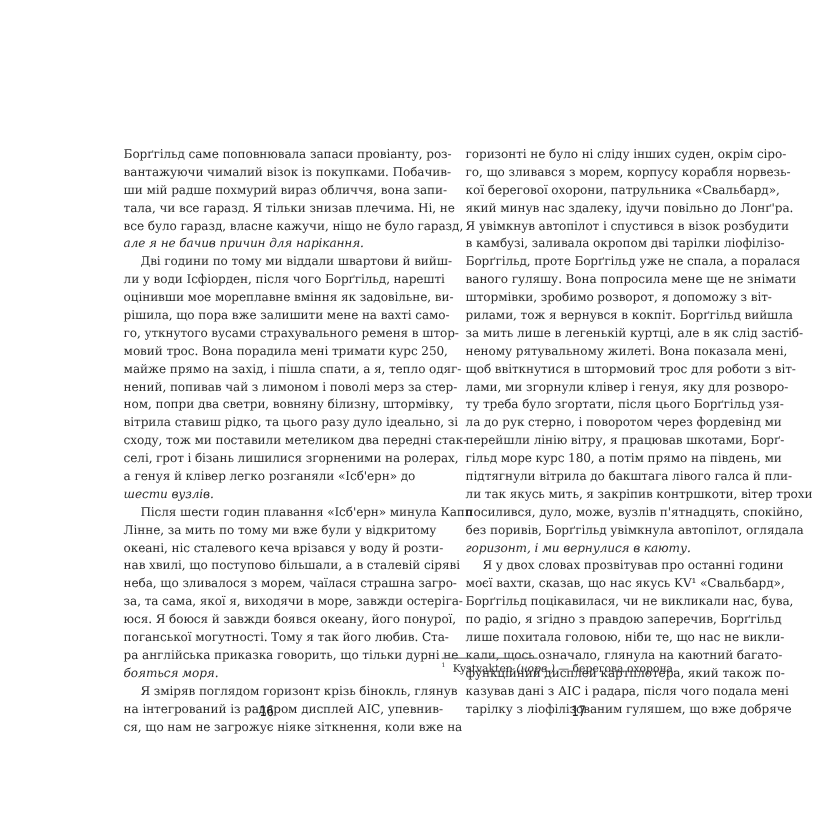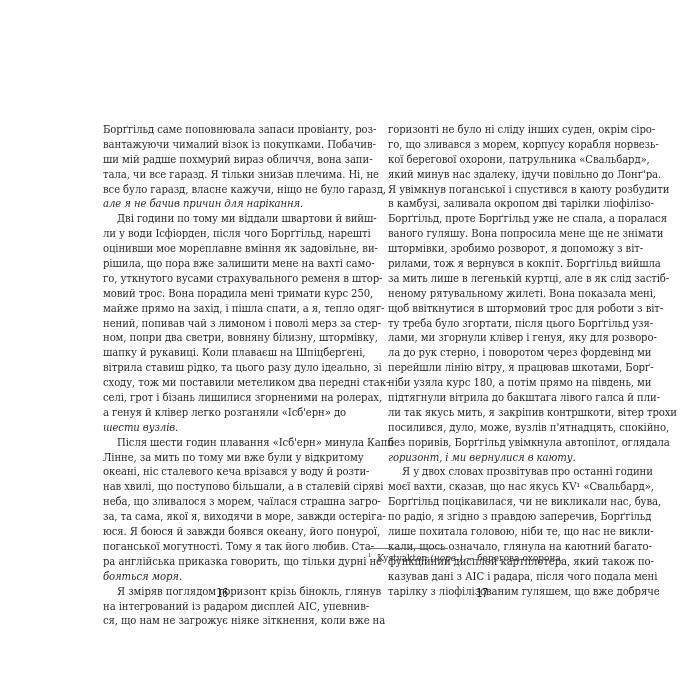--- a/index.html
+++ b/index.html
@@ -37,21 +37,20 @@
         <span class="line last">але я не бачив причин для нарікання.</span>
         <span class="line indent">Дві години по тому ми віддали швартови й вийш-</span>
         <span class="line">ли у води Ісфіорден, після чого Борґгільд, нарешті</span>
         <span class="line">оцінивши мое мореплавне вміння як задовільне, ви-</span>
         <span class="line">рішила, що пора вже залишити мене на вахті само-</span>
         <span class="line">го, уткнутого вусами страхувального ременя в штор-</span>
         <span class="line">мовий трос. Вона порадила мені тримати курс 250,</span>
         <span class="line">майже прямо на захід, і пішла спати, а я, тепло одяг-</span>
         <span class="line">нений, попивав чай з лимоном і поволі мерз за стер-</span>
         <span class="line">ном, попри два светри, вовняну білизну, штормівку,</span>
-        <span class="line">шапку й рукавиці. Коли плаваєш на Шпіцберґені,</span>
         <span class="line">вітрила ставиш рідко, та цього разу дуло ідеально, зі</span>
         <span class="line">сходу, тож ми поставили метеликом два передні стак-</span>
         <span class="line">селі, грот і бізань лишилися згорненими на ролерах,</span>
         <span class="line">а генуя й клівер легко розганяли «Ісб'ерн» до</span>
         <span class="line last">шести вузлів.</span>
         <span class="line indent">Після шести годин плавання «Ісб'ерн» минула Капп</span>
         <span class="line">Лінне, за мить по тому ми вже були у відкритому</span>
         <span class="line">океані, ніс сталевого кеча врізався у воду й розти-</span>
         <span class="line">нав хвилі, що поступово більшали, а в сталевій сіряві</span>
         <span class="line">неба, що зливалося з морем, чаїлася страшна загро-</span>
@@ -66,34 +65,34 @@
       </div>
   </div>
   <div class="folio left">16</div>
 
   <div class="page right">
     <div class="lines" id="right-lines">
         <span class="line">горизонті не було ні сліду інших суден, окрім сіро-</span>
         <span class="line">го, що зливався з морем, корпусу корабля норвезь-</span>
         <span class="line">кої берегової охорони, патрульника «Свальбард»,</span>
         <span class="line">який минув нас здалеку, ідучи повільно до Лонґ'ра.</span>
-        <span class="line">Я увімкнув поганської і спустився в каюту розбудити</span>
+        <span class="line">Я увімкнув автопілот і спустився в візок розбудити</span>
         <span class="line">в камбузі, заливала окропом дві тарілки ліофілізо-</span>
         <span class="line">Борґгільд, проте Борґгільд уже не спала, а поралася</span>
         <span class="line">ваного гуляшу. Вона попросила мене ще не знімати</span>
         <span class="line">штормівки, зробимо розворот, я допоможу з віт-</span>
         <span class="line">рилами, тож я вернувся в кокпіт. Борґгільд вийшла</span>
         <span class="line">за мить лише в легенькій куртці, але в як слід застіб-</span>
         <span class="line">неному рятувальному жилеті. Вона показала мені,</span>
         <span class="line">щоб ввіткнутися в штормовий трос для роботи з віт-</span>
+        <span class="line">лами, ми згорнули клівер і генуя, яку для розворо-</span>
         <span class="line">ту треба було згортати, після цього Борґгільд узя-</span>
-        <span class="line">лами, ми згорнули клівер і генуя, яку для розворо-</span>
         <span class="line">ла до рук стерно, і поворотом через фордевінд ми</span>
         <span class="line">перейшли лінію вітру, я працював шкотами, Борґ-</span>
-        <span class="line">ніби узяла курс 180, а потім прямо на південь, ми</span>
+        <span class="line">гільд море курс 180, а потім прямо на південь, ми</span>
         <span class="line">підтягнули вітрила до бакштага лівого галса й пли-</span>
         <span class="line">ли так якусь мить, я закріпив контршкоти, вітер трохи</span>
         <span class="line">посилився, дуло, може, вузлів п'ятнадцять, спокійно,</span>
         <span class="line">без поривів, Борґгільд увімкнула автопілот, оглядала</span>
         <span class="line last">горизонт, і ми вернулися в каюту.</span>
         <span class="line indent">Я у двох словах прозвітував про останні години</span>
         <span class="line">моєї вахти, сказав, що нас якусь KV¹ «Свальбард»,</span>
         <span class="line">Борґгільд поцікавилася, чи не викликали нас, бува,</span>
         <span class="line">по радіо, я згідно з правдою заперечив, Борґгільд</span>
         <span class="line">лише похитала головою, ніби те, що нас не викли-</span>

